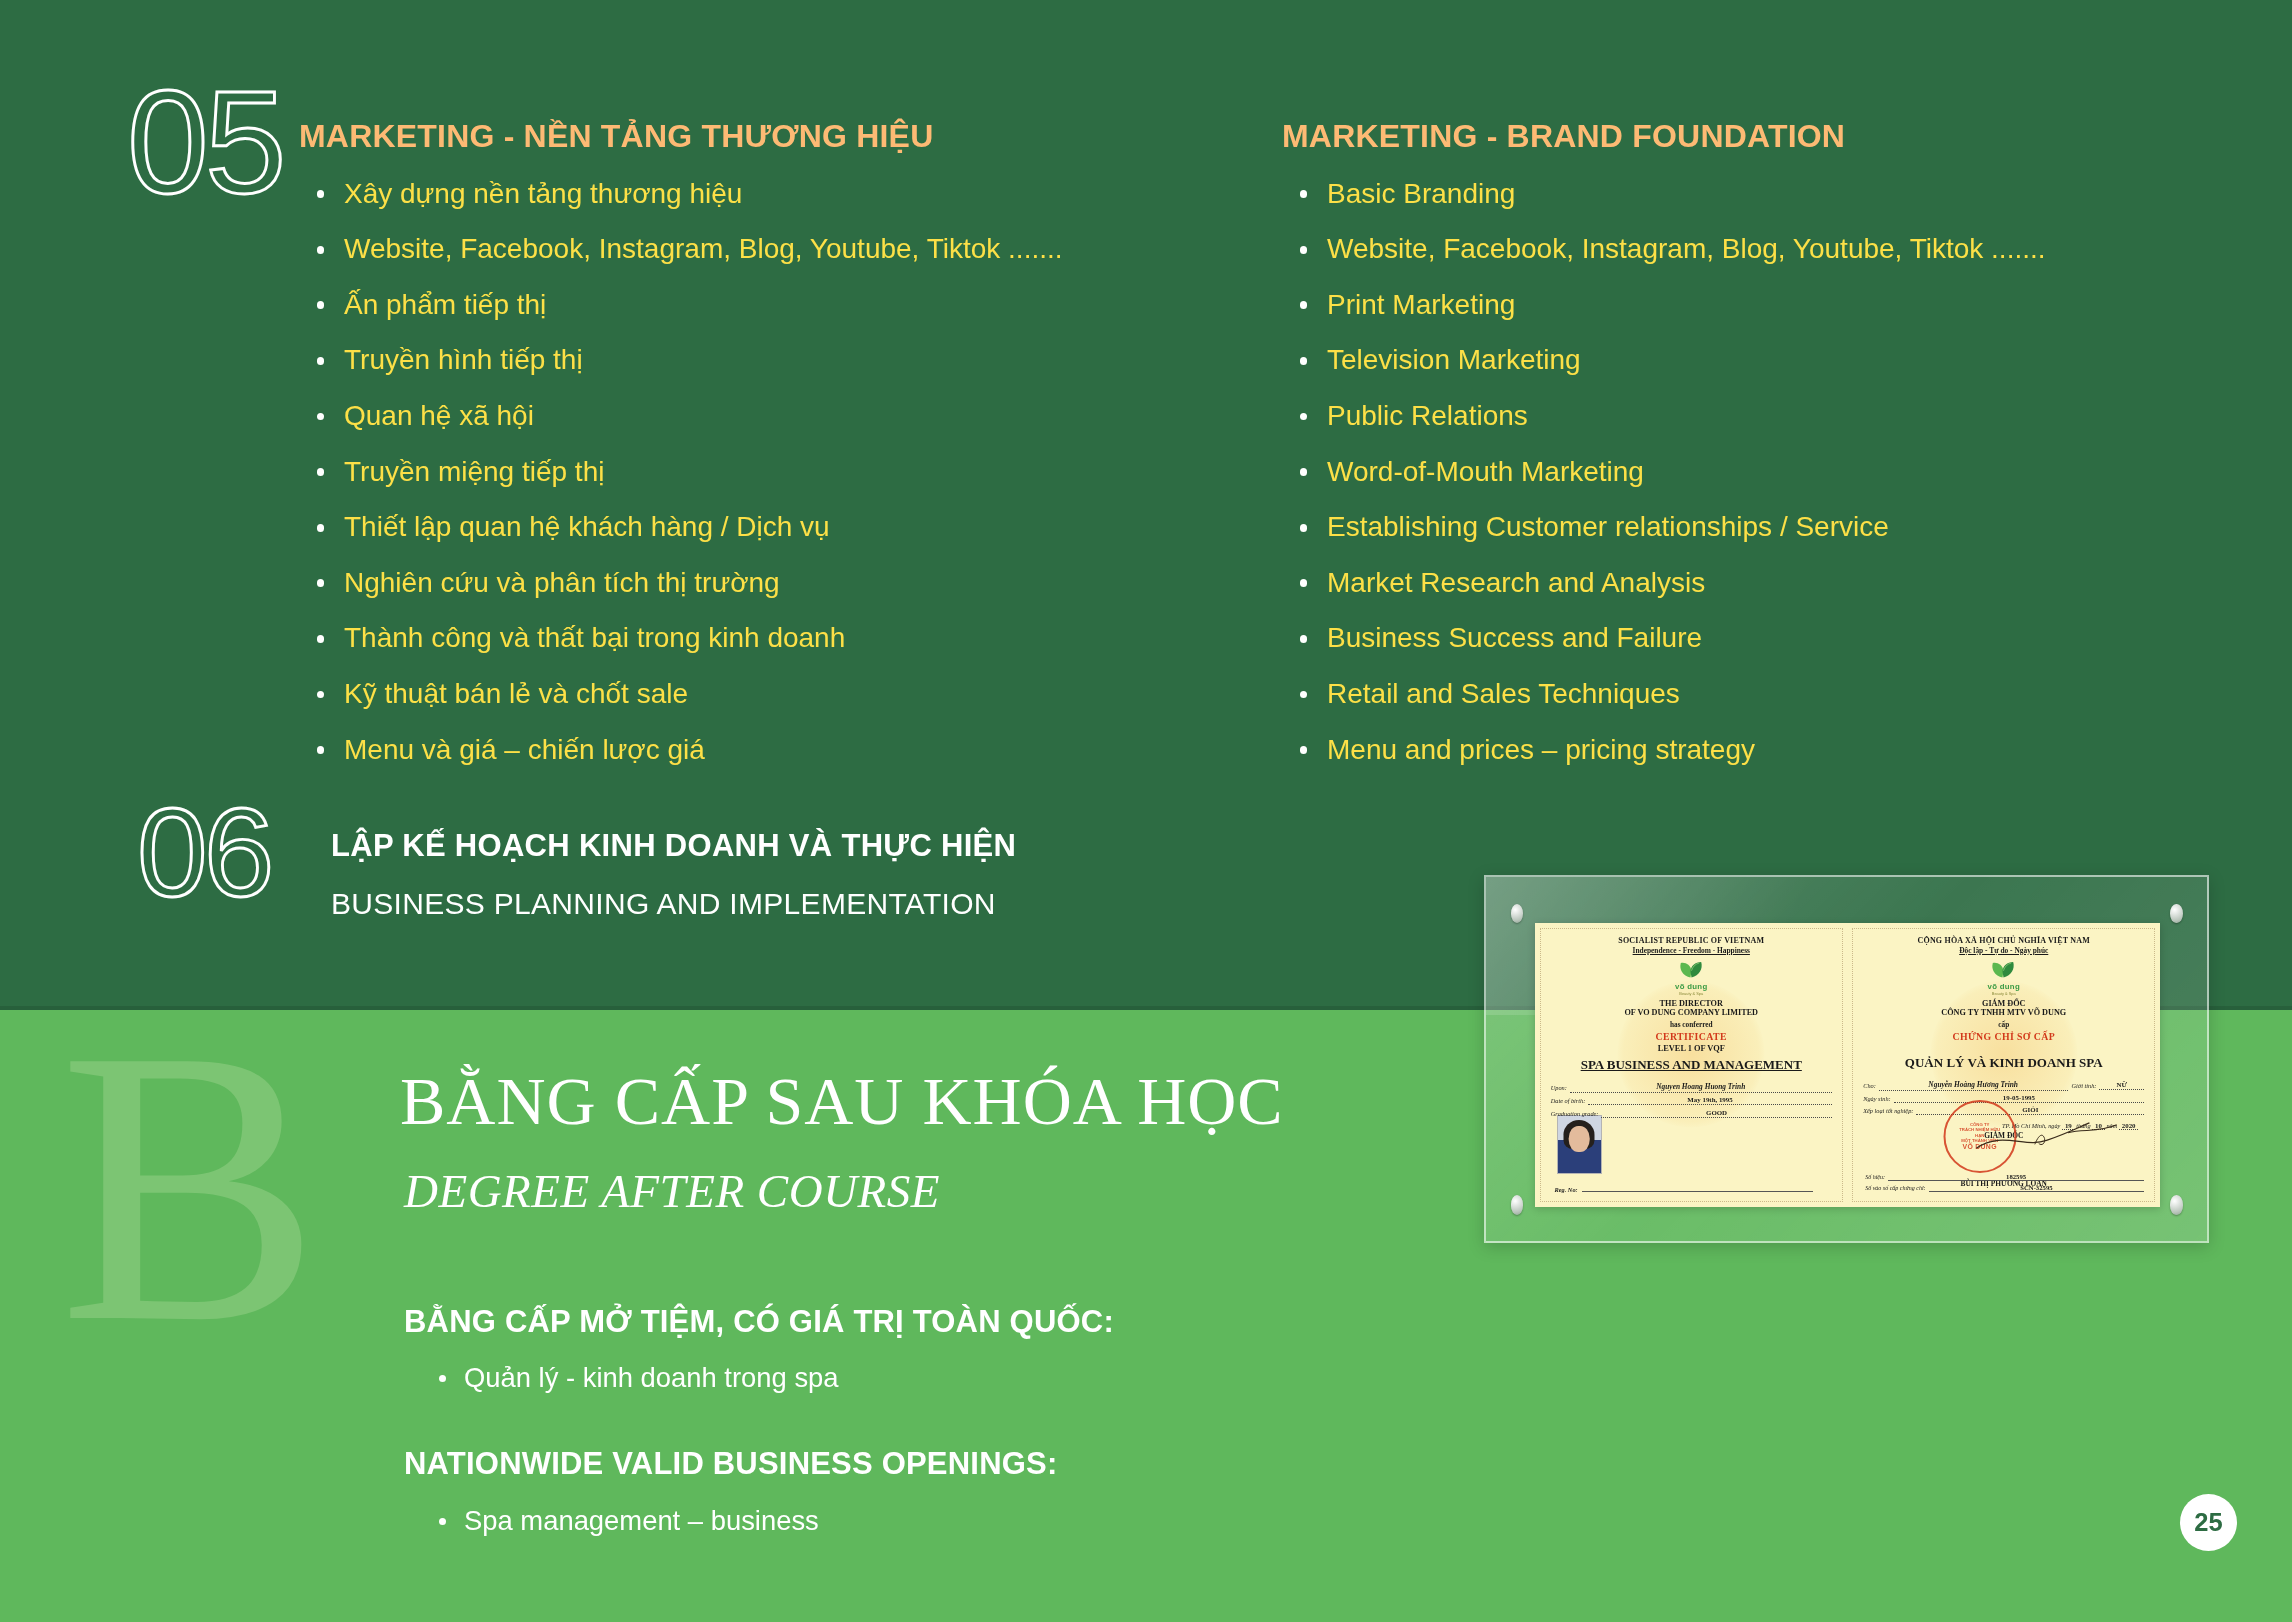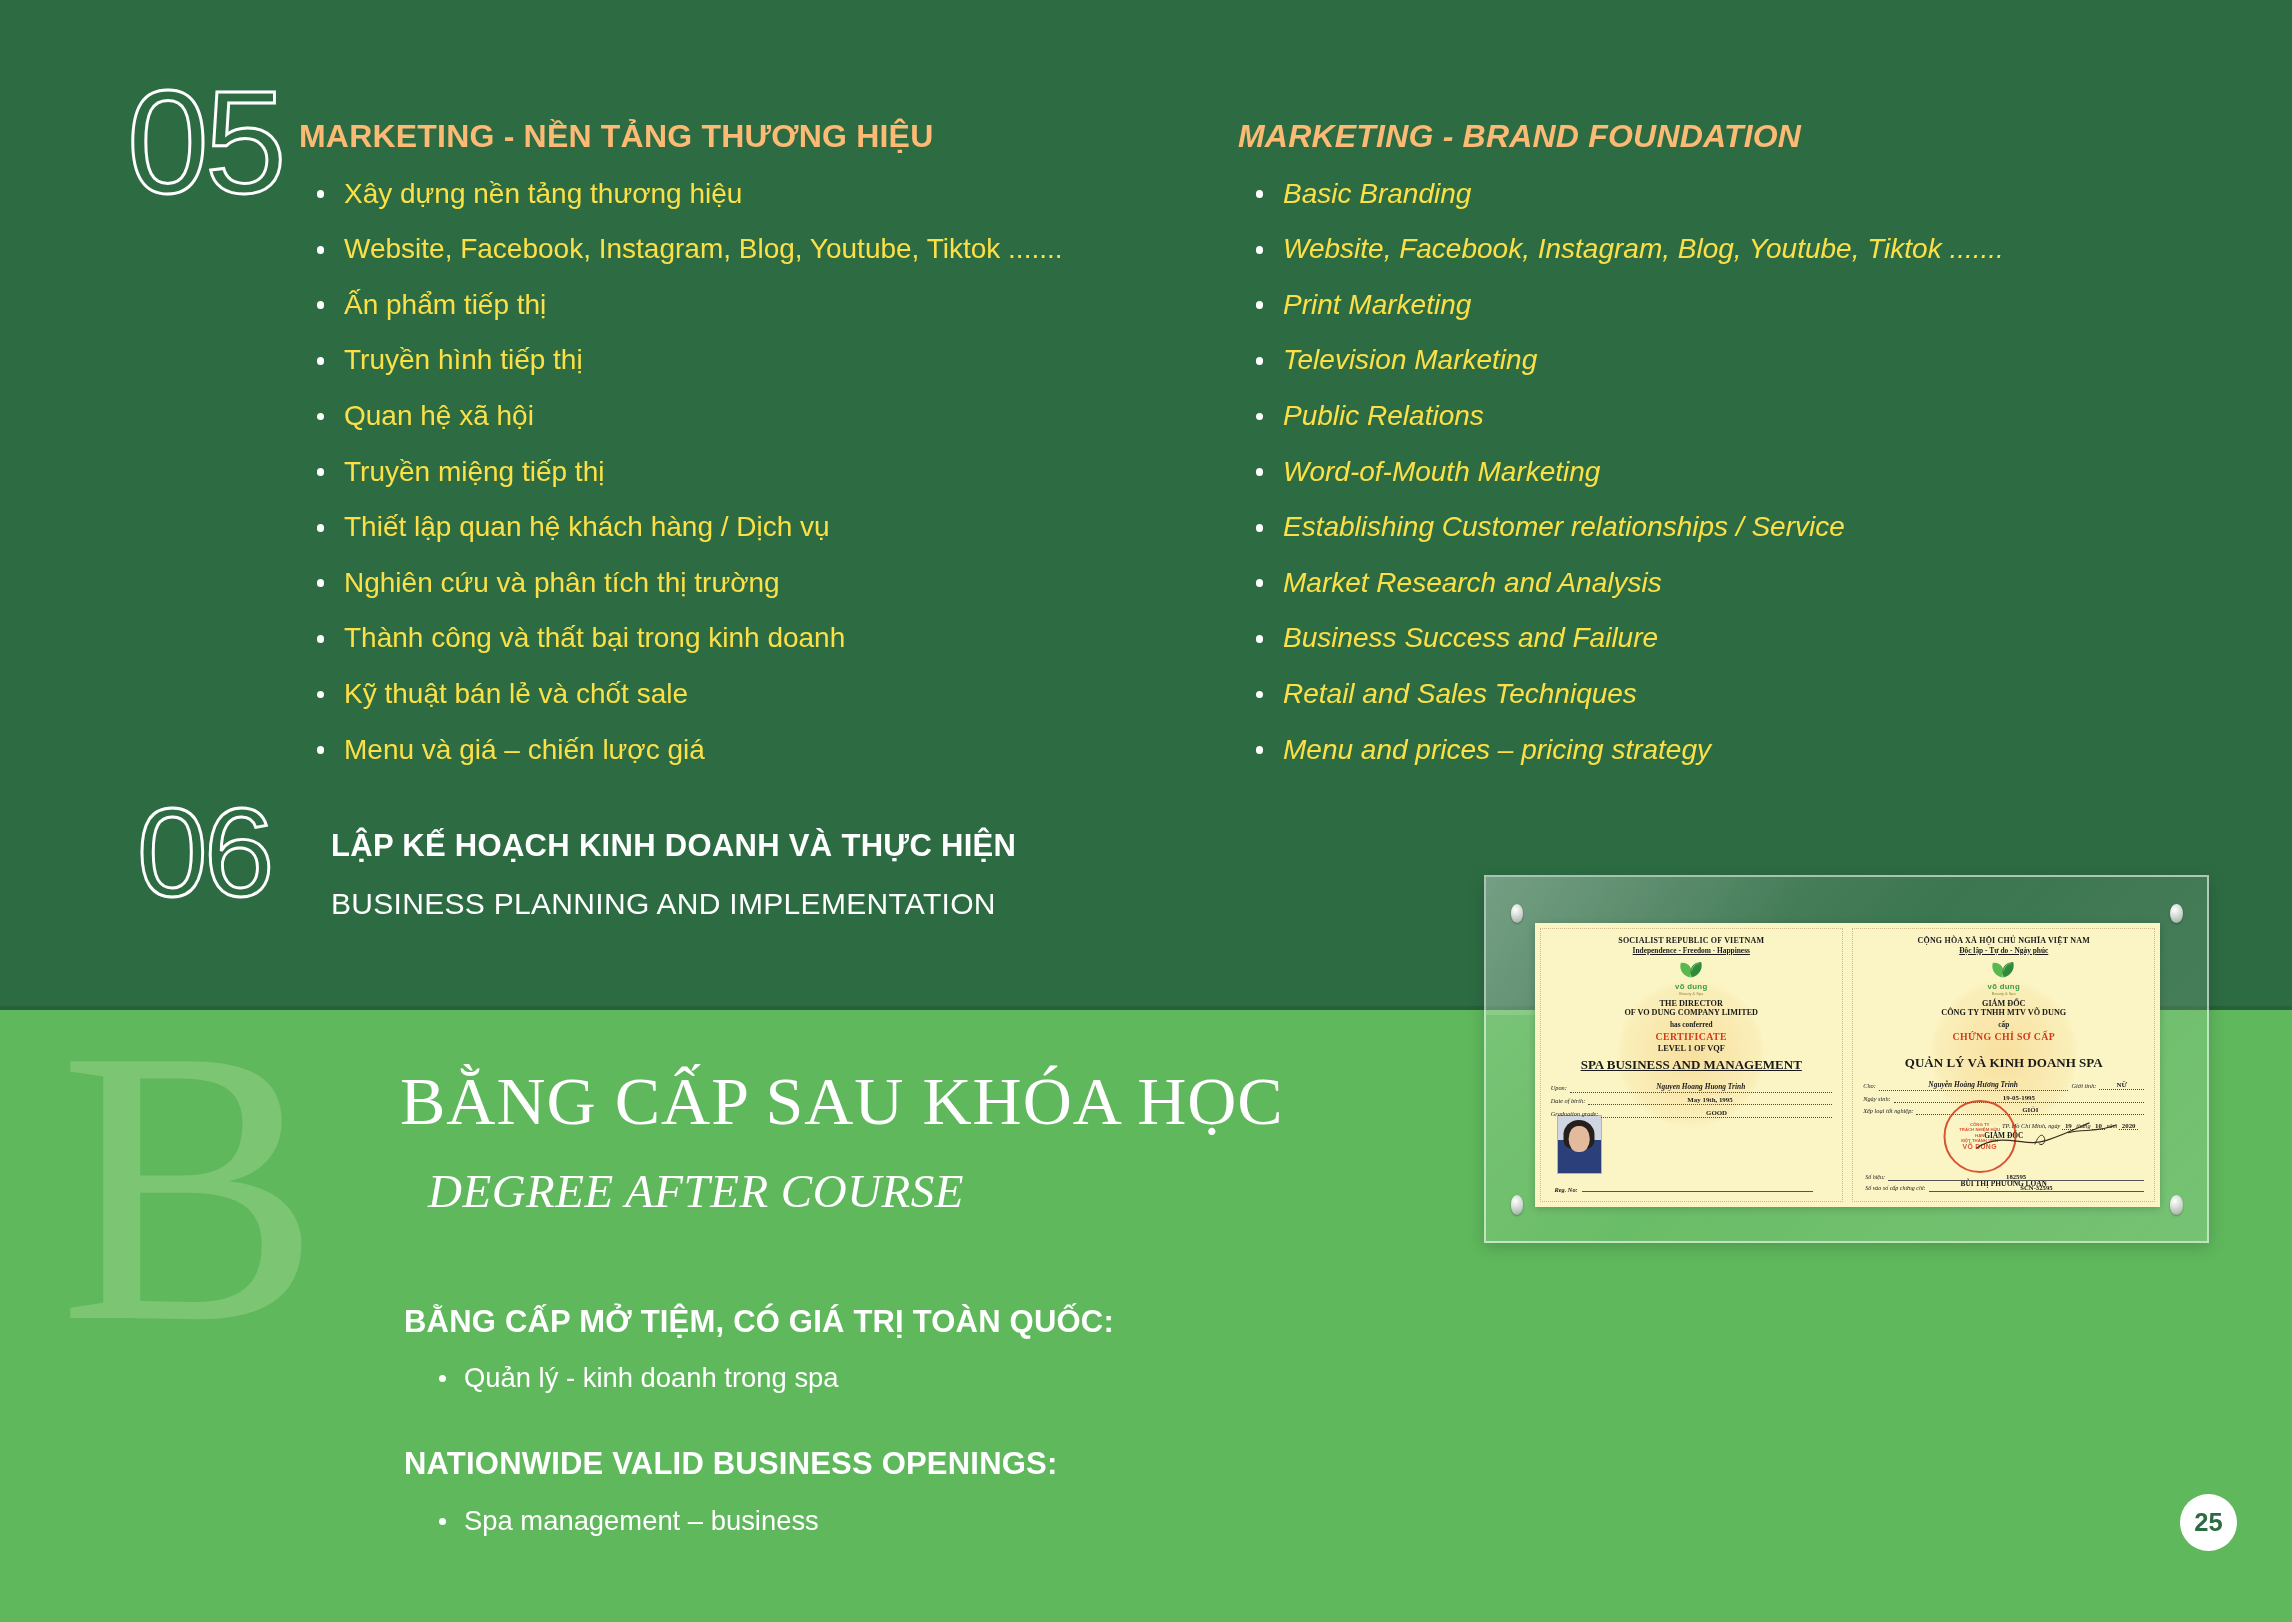--- a/index.html
+++ b/index.html
@@ -43,21 +43,21 @@
     font-weight: 400;
     color: transparent;
     -webkit-text-stroke: 2.9px #ffffff;
     letter-spacing: -3.9px;
   }
   .num-05 { left: 127px; top: 69px; font-size: 147px; line-height: 1; }
   .num-06 { left: 137px; top: 789px; font-size: 127px; line-height: 1; }
 
   .col { position: absolute; }
   .col-vi { left: 299px; top: 118px; width: 941px; }
-  .col-en { left: 1238px; top: 118px; width: 1000px; font-style: italic; }
+  .col-en { left: 1282px; top: 118px; width: 1000px; }
 
   .col-title {
     font-size: 32px;
     font-weight: 700;
     color: #fdba74;
     letter-spacing: 0.2px;
     margin-bottom: 21.6px;
     white-space: nowrap;
   }
   ul.bullets { list-style: none; }
@@ -105,21 +105,21 @@
     left: 400px; top: 1062px;
     font-family: "Liberation Serif", serif;
     font-size: 68px;
     font-weight: 400;
     color: #ffffff;
     letter-spacing: 1px;
     white-space: nowrap;
   }
   .b-subtitle {
     position: absolute;
-    left: 428px; top: 1164px;
+    left: 404px; top: 1164px;
     font-family: "Liberation Serif", serif;
     font-style: italic;
     font-size: 47px;
     font-weight: 400;
     color: #ffffff;
     letter-spacing: 0.5px;
     white-space: nowrap;
   }
   .b-head1 {
     position: absolute;

